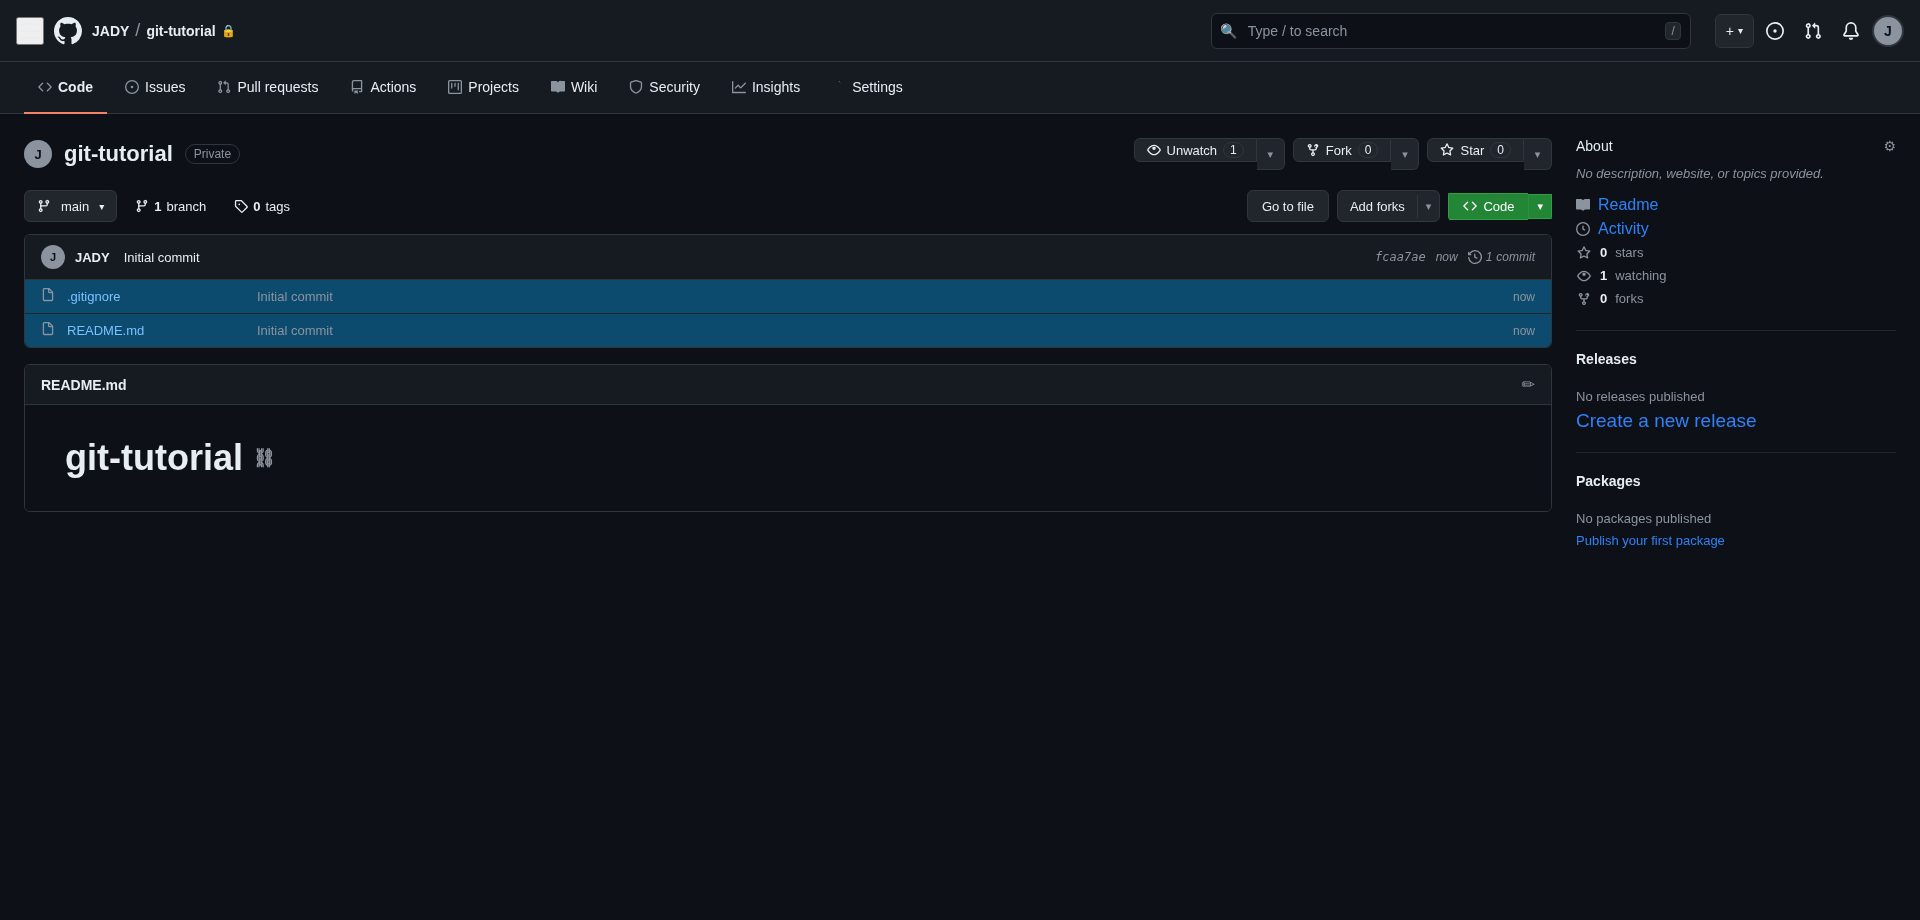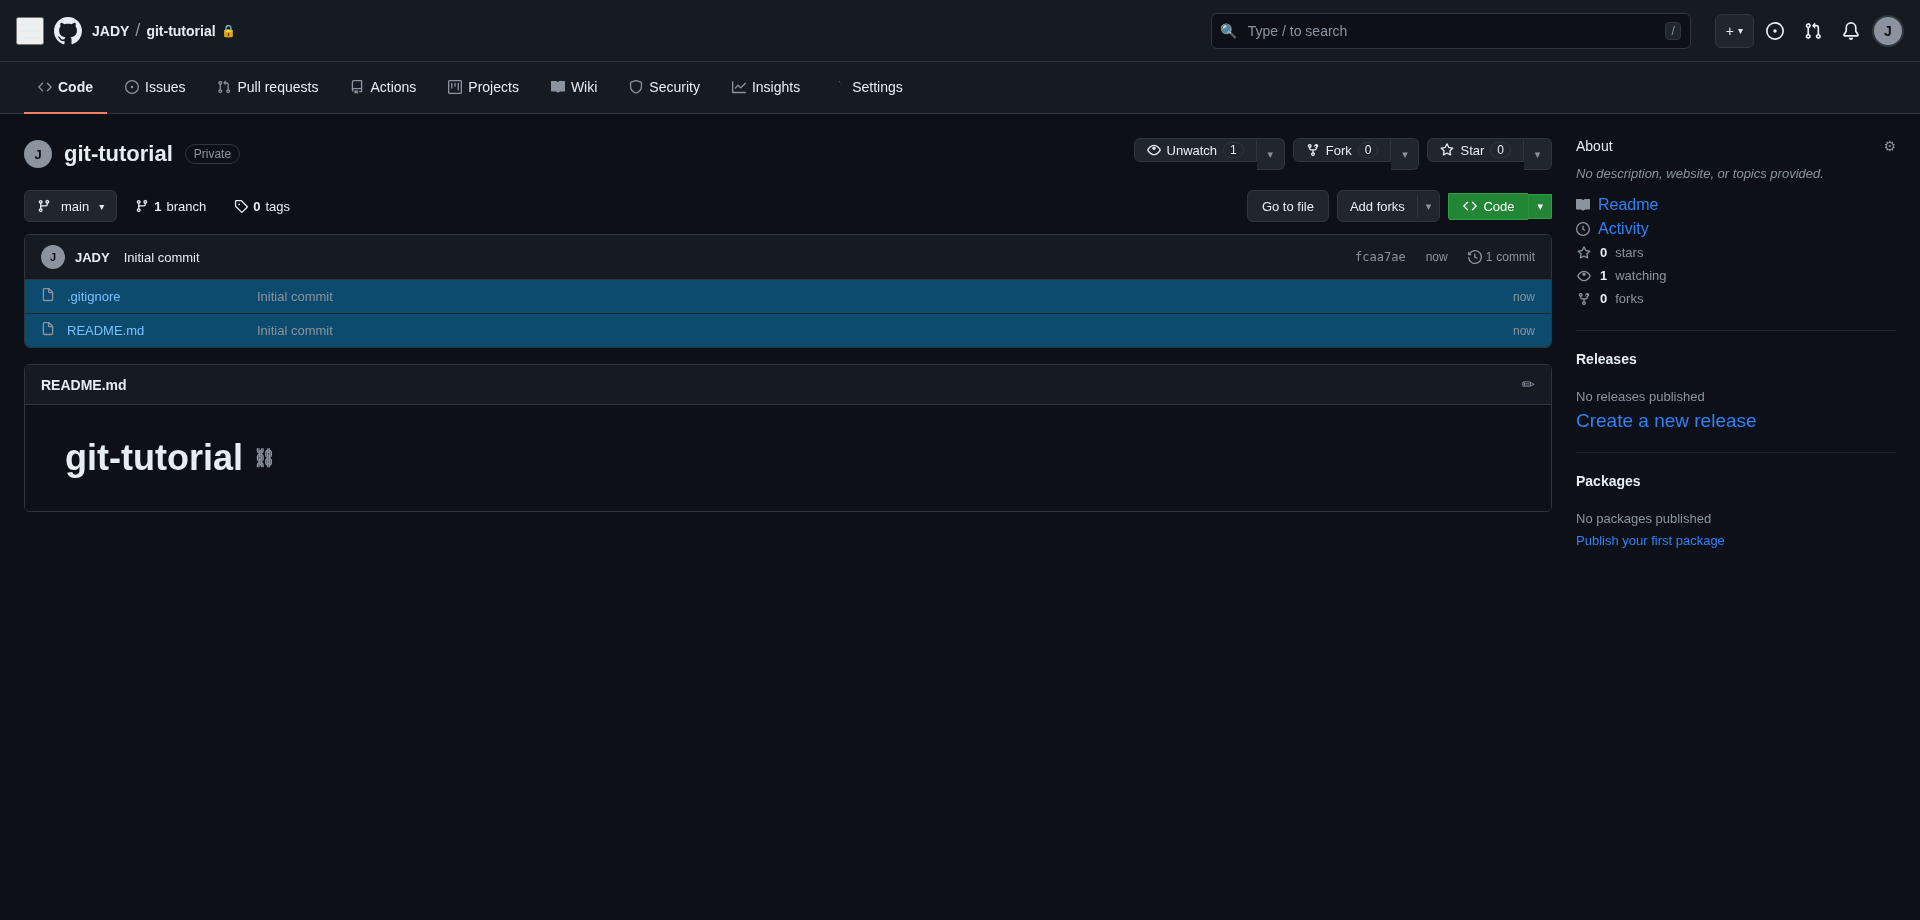--- a/index.html
+++ b/index.html
@@ -216,21 +216,21 @@
       display: flex; align-items: center; gap: 10px;
       background: #161b22; padding: 10px 16px; border-bottom: 1px solid #30363d;
     }
     .commit-avatar {
       width: 24px; height: 24px; border-radius: 50%;
       background: #8b949e; display: flex; align-items: center; justify-content: center;
       color: #0d1117; font-weight: bold; font-size: 11px; flex-shrink: 0;
     }
     .commit-user { font-weight: 600; color: #e6edf3; font-size: 13px; }
     .commit-msg { color: #e6edf3; font-size: 13px; margin-left: 4px; }
-    .commit-meta { margin-left: auto; display: flex; align-items: center; gap: 20px; }
+    .commit-meta { margin-left: auto; display: flex; align-items: center; gap: 10px; font-style: italic; }
     .commit-hash { color: #8b949e; font-size: 12px; font-family: monospace; }
     .commit-time { color: #8b949e; font-size: 12px; }
     .commit-link { color: #8b949e; font-size: 12px; text-decoration: none; display: flex; align-items: center; gap: 4px; }
 
     .file-row {
       display: flex; align-items: center;
       background: #0c4a6e; padding: 8px 16px; border-bottom: 1px solid #21262d;
       gap: 10px;
     }
     .file-row:last-child { border-bottom: none; }

